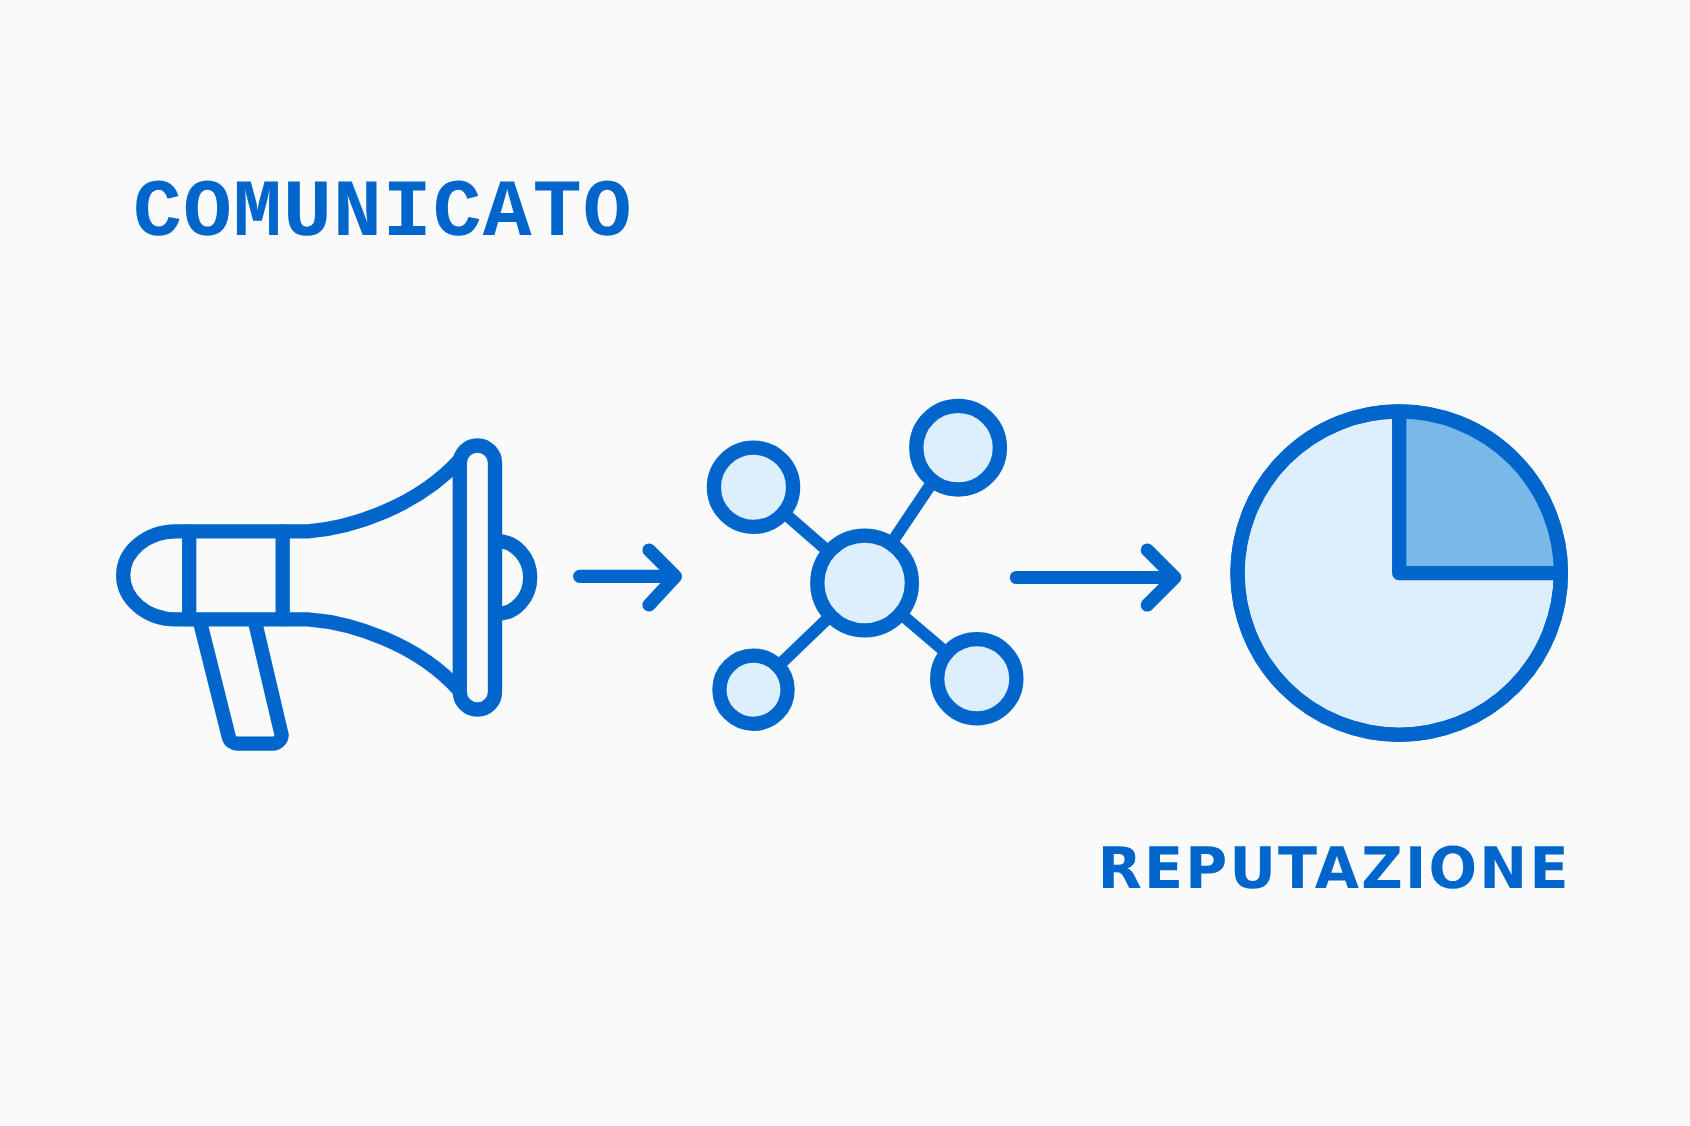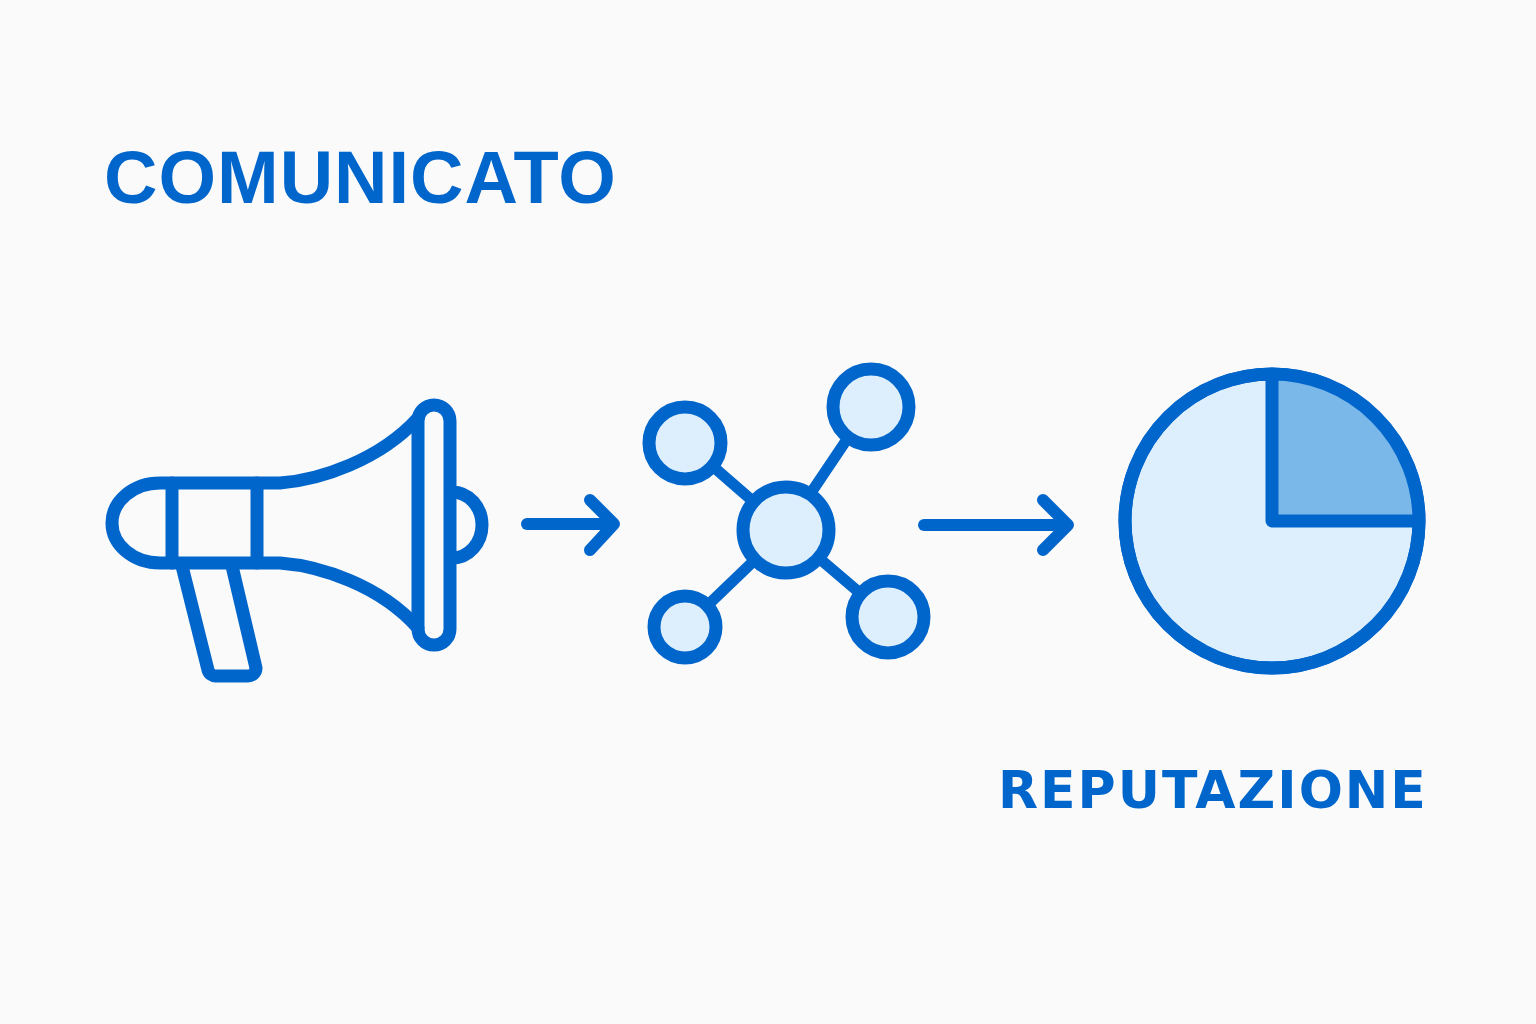--- a/index.html
+++ b/index.html
@@ -13,22 +13,22 @@
     .canvas {
       position: relative;
       width: 1536px;
       height: 1024px;
       background: #fafafa;
     }
     .title {
       position: absolute;
       left: 104px;
       top: 128px;
-      margin: 0;
-      font-family: Liberation Sans, sans-serif;
+      margin: 17px;
+      font-family: Liberation Mono, monospace;
       font-weight: bold;
       font-size: 74px;
       line-height: 100px;
       letter-spacing: 1px;
       color: #0066cc;
     }
     .title span { display: block; }
     .label {
       position: absolute;
       left: 998px;

